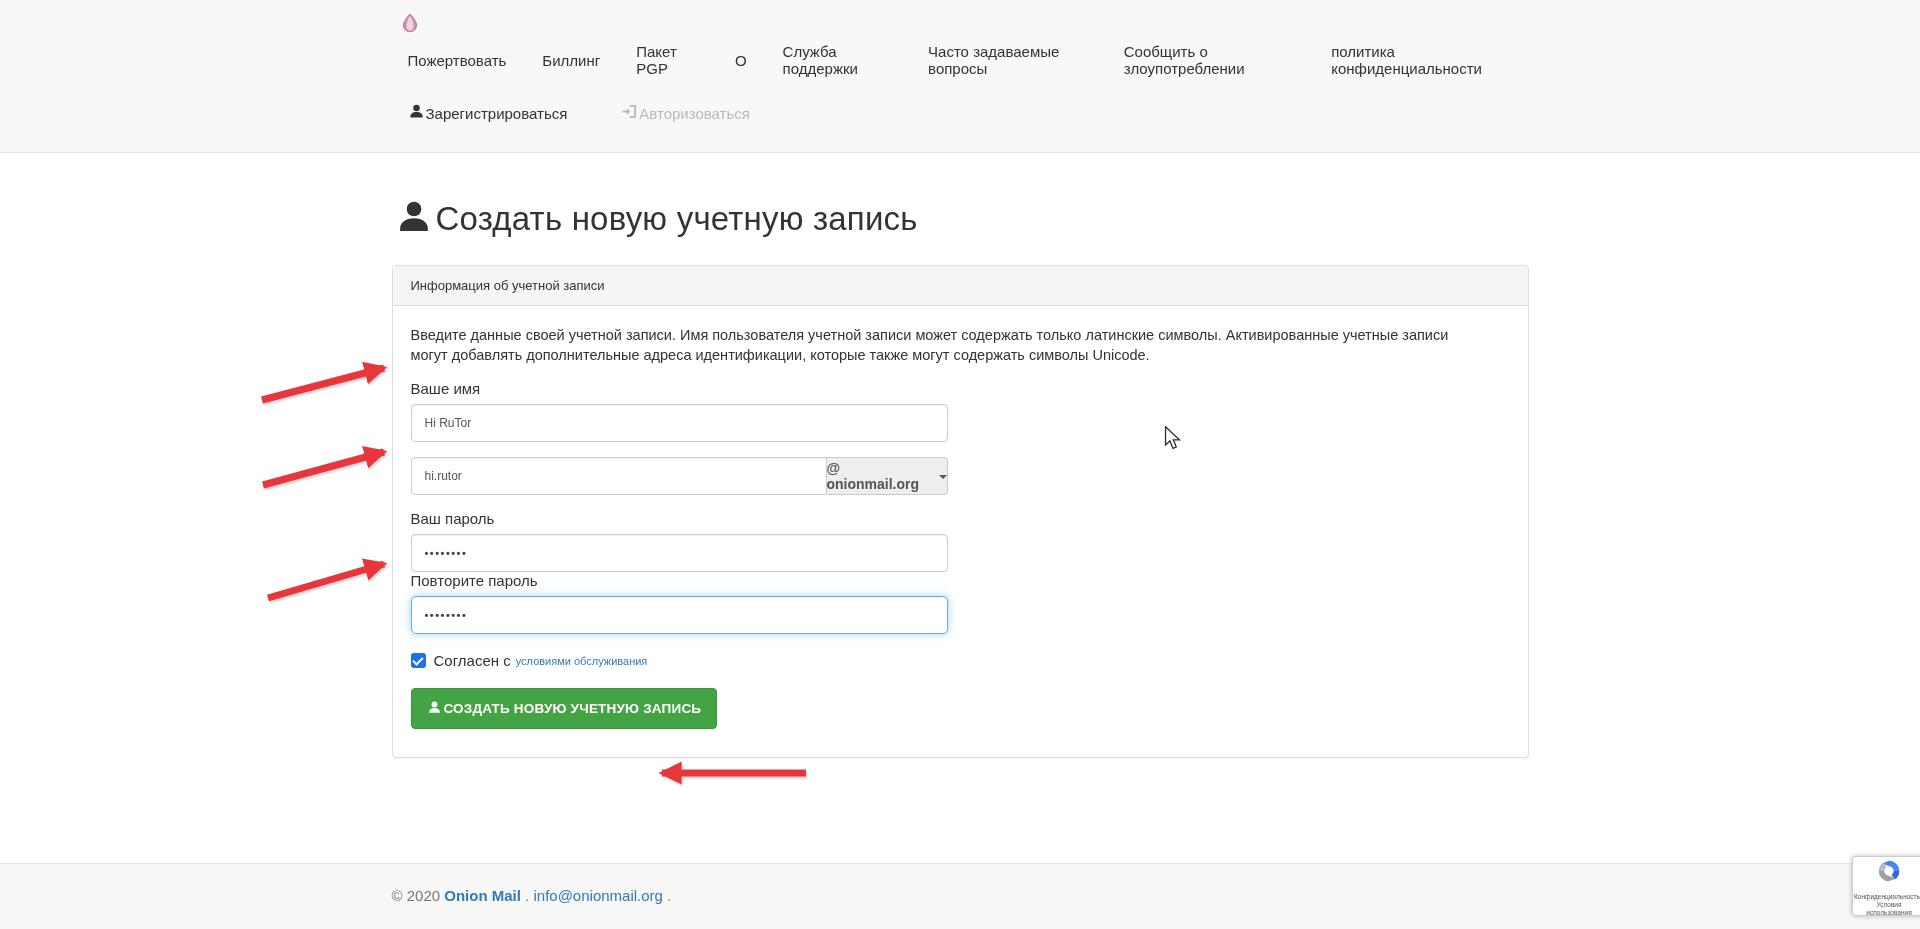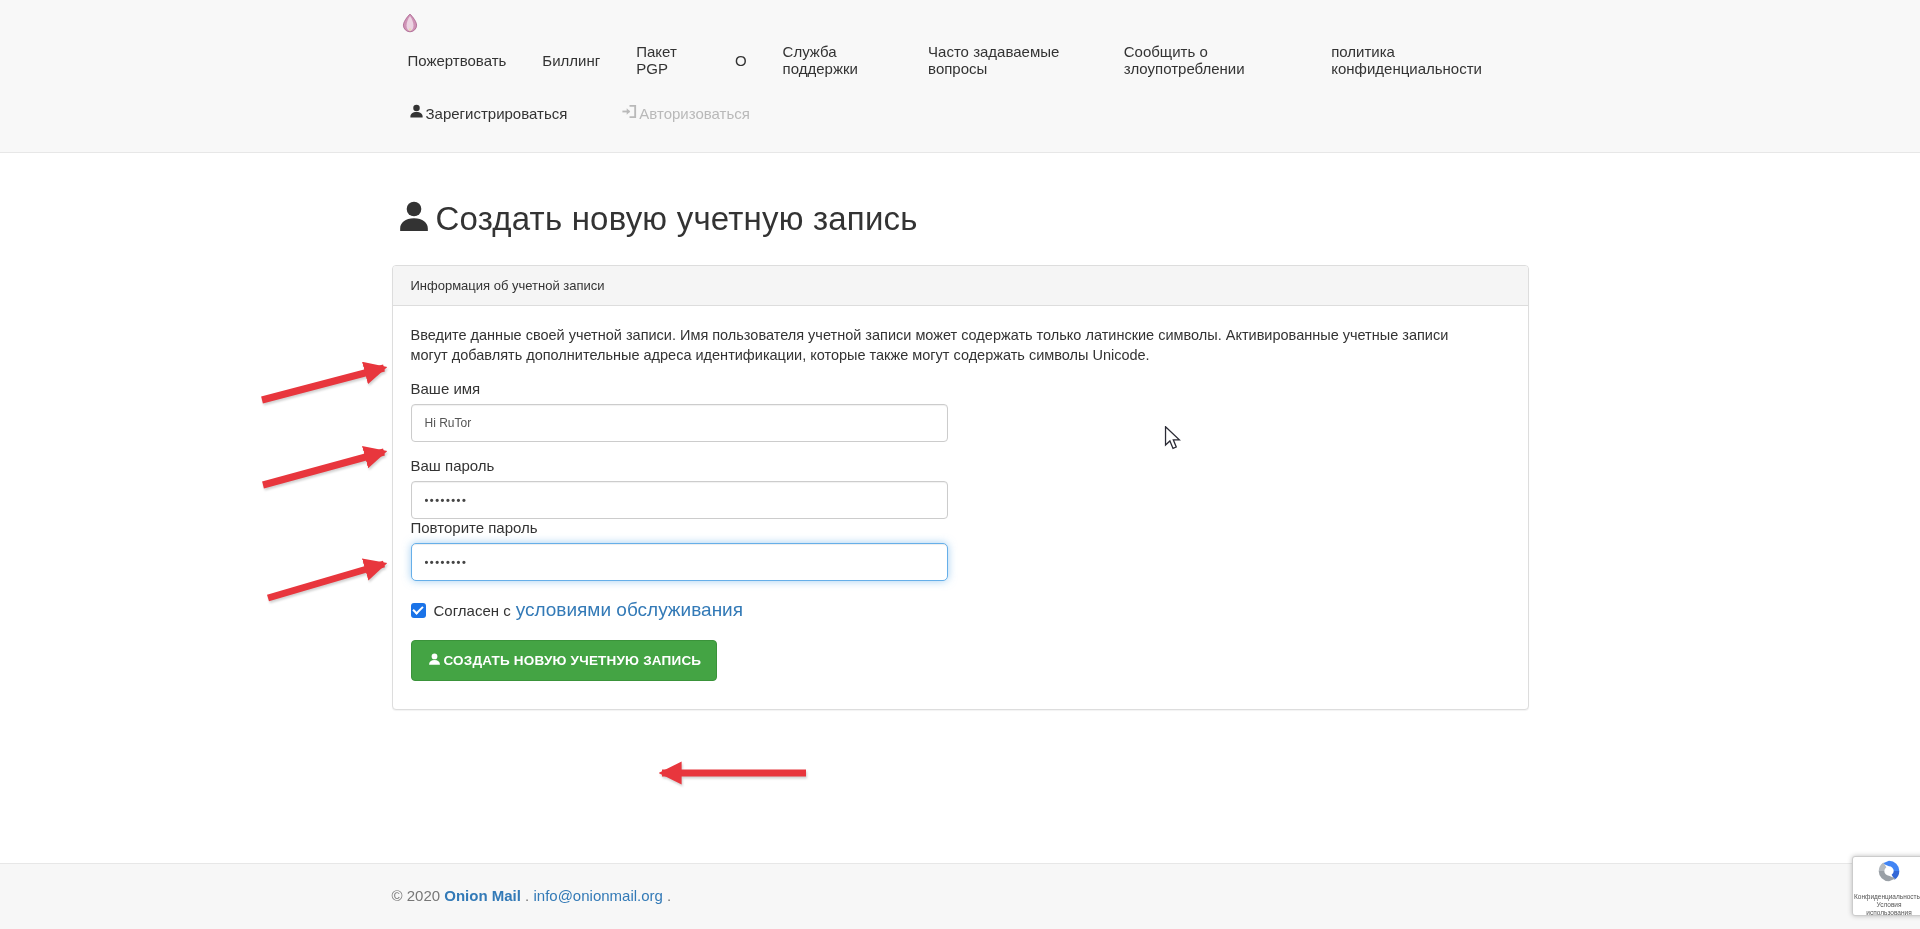--- a/index.html
+++ b/index.html
@@ -50,21 +50,21 @@
   .blue-link { color:#337ab7; font-size:14.5px; cursor:pointer; }
   .gen-link-row { margin-top:9px; margin-bottom:14px; }
   .focused { border:1px solid #66afe9; border-radius:5px;
              box-shadow:inset 0 1px 1px rgba(0,0,0,.075), 0 0 8px rgba(102,175,233,.6); }
 
   .terms-row { display:flex; align-items:center; margin:18px 0 19px 0; font-size:15px; color:#333; }
   .checkbox { width:15px; height:15px; background:#1a73e8; border-radius:3px; margin-right:8px;
               position:relative; cursor:pointer; flex:0 0 auto; }
   .checkbox::after { content:""; position:absolute; left:4.5px; top:1.5px; width:4px; height:8px;
                      border:solid #fff; border-width:0 2px 2px 0; transform:rotate(45deg); }
-  .terms-row .blue-link { margin-left:5px; font-size:19px; }
+  .terms-row .blue-link { margin-left:5px; font-size:11px; }
 
   .submit-btn { display:inline-flex; align-items:center; background:#44a444; border:1px solid #3a933a;
                 border-radius:4px; color:#fff; font-weight:bold; font-size:13.5px; letter-spacing:.2px;
                 padding:0 15px; height:41px; cursor:pointer; font-family:"Liberation Sans", sans-serif; }
   .submit-btn svg { margin-right:2px; }
 
   
   .footer { position:absolute; left:0; top:863px; width:1920px; height:66px;
             background:#f7f7f7; border-top:1px solid #e7e7e7; }
   .footer-inner { width:1137px; margin:0 auto; padding-top:23px; font-size:15px; color:#777; }
@@ -145,20 +145,27 @@
     <div class="panel-heading">Информация об учетной записи</div>
     <div class="panel-body">
       <p class="intro">Введите данные своей учетной записи. Имя пользователя учетной записи может содержать только латинские символы. Активированные учетные записи могут добавлять дополнительные адреса идентификации, которые также могут содержать символы Unicode.</p>
 
       <div class="form-group">
         <label class="form-label">Ваше имя</label>
         <input class="text-input" type="text" value="Hi RuTor" style="">
       </div>
 
       <div class="form-group">
+        <div class="input-group">
+          <input class="text-input" type="text" value="hi.rutor" style="">
+          <div class="input-addon">
+            <span>@ onionmail.org</span>
+            <span class="caret"></span>
+          </div>
+        </div>
       </div>
 
       <div class="form-group" style="margin-bottom:0;">
         <label class="form-label">Ваш пароль</label>
         <input class="text-input pw" type="text" value="••••••••" style="">
       </div>
 
       <div class="form-group" style="margin-bottom:0;">
         <label class="form-label">Повторите пароль</label>
         <input class="text-input pw focused" type="text" value="••••••••" style="">

